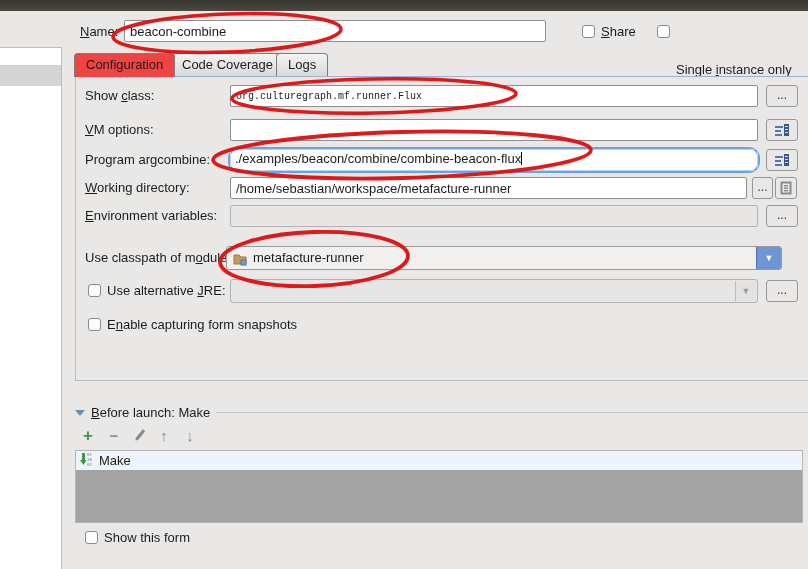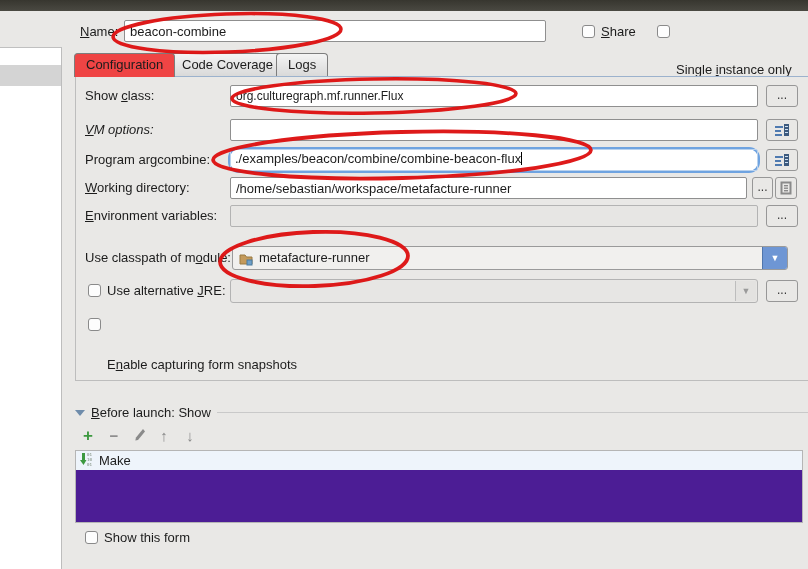--- a/index.html
+++ b/index.html
@@ -16,21 +16,21 @@
   .left-panel{left:0;top:47px;width:61px;height:522px;background:#ffffff;border-top:1px solid #c0c0c0;border-right:1px solid #bdbdbd;}
   .left-sel{position:absolute;left:0;top:17px;width:100%;height:21px;background:#d4d4d4;}
   
   .lbl{position:absolute;white-space:nowrap;}
   .tfield{
     position:absolute;box-sizing:border-box;height:22px;line-height:20px;
     background:#ffffff;border:1px solid #8f8f8f;border-radius:2px;padding:0 5px;
     font-family:"Liberation Sans","DejaVu Sans",sans-serif;font-size:13px;color:#1c1c1c;
   }
   input.tfield{outline:none;}
-  .mono{font-family:Liberation Sans, sans-serif;font-size:12px;}
+  .mono{font-family:Liberation Mono, monospace;font-size:10px;}
   .disabled-field{background:#e7e6e4;border-color:#b3b3b3;}
   .focus-wrap{position:absolute;box-sizing:border-box;border:2px solid #6fa3e0;border-radius:11px;background:#fff;}
   .focus-inner{box-sizing:border-box;width:100%;height:100%;border:1px solid #b9d2ee;border-radius:2px;
     padding:0 4px;line-height:18px;white-space:nowrap;overflow:hidden;}
   .caret{display:inline-block;width:1px;height:13px;background:#000;vertical-align:-2px;}
   .btn{
     position:absolute;box-sizing:border-box;height:22px;
     background:#e9e8e6;border:1px solid #979797;border-radius:3px;
     text-align:center;line-height:18px;font-size:12px;color:#333;cursor:default;
   }
@@ -65,21 +65,21 @@
     position:absolute;right:1px;top:1px;width:20px;height:20px;
     background:#e3e2e0;border-left:1px solid #bdbdbd;
     color:#9a9a9a;text-align:center;font-size:9px;line-height:20px;
   }
   
   .bl-header{left:75px;top:405px;width:733px;display:flex;align-items:center;gap:6px;}
   .tri{width:0;height:0;border-left:5px solid transparent;border-right:5px solid transparent;border-top:6px solid #6f8cab;}
   .bl-line{flex:1;height:1px;background:#c9c9c9;}
   .tool{position:absolute;top:427px;width:20px;height:18px;text-align:center;font-weight:bold;font-size:15px;line-height:18px;color:#8a8a8a;}
   .tool.add{color:#3d9940;font-size:17px;}
-  .bl-list{left:75px;top:450px;width:728px;height:73px;background:#4c1d95;border:1px solid #b5b5b5;box-sizing:border-box;}
+  .bl-list{left:75px;top:450px;width:728px;height:73px;background:#a3a3a3;border:1px solid #b5b5b5;box-sizing:border-box;}
   .bl-row{display:flex;align-items:center;gap:5px;height:19px;background:#eef4fb;padding-left:3px;}
   
   .annot{left:0;top:0;width:808px;height:569px;pointer-events:none;z-index:50;}
 </style>
 </head>
 <body>
 
 <div class="abs topbar"></div>
 
 <div class="abs left-panel">
@@ -98,21 +98,21 @@
 <div class="tab selected" style="left:74px;">Configuration</div>
 <div class="tab" style="left:170px;">Code Coverage</div>
 <div class="tab" style="left:276px;">Logs</div>
 
 <div class="tab-panel"></div>
 
 <div class="lbl" style="left:85px;top:88px;"><span>Show </span><span class="mn">c</span><span>lass:</span></div>
 <input class="tfield mono" style="left: 230px; top: 85px; width: 528px;" value="org.culturegraph.mf.runner.Flux">
 <div class="btn" style="left:766px;top:85px;width:32px;"><span>...</span></div>
 
-<div class="lbl" style="left:85px;top:122px;font-style:italic;"><span></span><span class="mn">V</span><span>M options:</span></div>
+<div class="lbl" style="left:85px;top:122px;"><span></span><span class="mn">V</span><span>M options:</span></div>
 <input class="tfield" style="left: 230px; top: 119px; width: 528px;" value="">
 <div class="btn" style="left:766px;top:119px;width:32px;">
   <span><svg width="16" height="14" viewBox="0 0 16 14">
         <rect x="10" y="1" width="5" height="12" fill="#3d5a7e"></rect>
         <rect x="11" y="3" width="3" height="1" fill="#cfe0f2"></rect>
         <rect x="11" y="6" width="3" height="1" fill="#cfe0f2"></rect>
         <rect x="11" y="9" width="3" height="1" fill="#cfe0f2"></rect>
         <rect x="1" y="3" width="8" height="2" fill="#4f7ab0"></rect>
         <rect x="1" y="7" width="6" height="2" fill="#4f7ab0"></rect>
         <rect x="1" y="11" width="7" height="2" fill="#4f7ab0"></rect>
@@ -145,43 +145,43 @@
         <rect x="4" y="6.5" width="4" height="1.4" fill="#8a8a8a"></rect>
         <rect x="4" y="9" width="4" height="1.4" fill="#8a8a8a"></rect>
       </svg></span>
 </div>
 
 <div class="lbl" style="left:85px;top:208px;"><span></span><span class="mn">E</span><span>nvironment variables:</span></div>
 <input class="tfield disabled-field" style="left: 230px; top: 205px; width: 528px;" value="">
 <div class="btn" style="left:766px;top:205px;width:32px;"><span>...</span></div>
 
 <div class="lbl" style="left:85px;top:250px;"><span>Use classpath of m</span><span class="mn">o</span><span>dule:</span></div>
-<div class="combo" style="left:232px;top:246px;width:556px;padding-left:36px;">
+<div class="combo" style="left:226px;top:246px;width:556px;padding-left:36px;">
   <span style="position:absolute;left:6px;top:4px;"><svg width="15" height="14" viewBox="0 0 15 14">
         <path d="M1 3 L6 3 L7.5 5 L13 5 L13 12 L1 12 Z" fill="#c49a5b" stroke="#9a7a42" stroke-width="1"></path>
         <rect x="8" y="8" width="5" height="5" fill="#6fa0c8" stroke="#4a7a9e" stroke-width="1"></rect>
       </svg></span>
   <span style="position:absolute;left:26px;top:0;">metafacture-runner</span>
   <span class="arrow-btn"><span>▼</span></span>
 </div>
 
 <span class="cb" style="left:88px;top:284px;"></span>
 <div class="lbl" style="left:107px;top:283px;"><span>Use alternative </span><span class="mn">J</span><span>RE:</span></div>
 <div class="combo disabled-field" style="left:230px;top:279px;width:528px;background:#e7e6e4;border-color:#b3b3b3;">
   <span style="position:absolute;left:6px;top:0;color:#8a8a8a;"></span>
   <span class="arrow-dis"><span>▼</span></span>
 </div>
 <div class="btn" style="left:766px;top:280px;width:32px;"><span>...</span></div>
 
 <span class="cb" style="left:88px;top:318px;"></span>
-<div class="lbl" style="left:107px;top:317px;margin-top:40px;"><span>E</span><span class="mn">n</span><span>able capturing form snapshots</span></div>
+<div class="lbl" style="left:107px;top:317px;"><span>E</span><span class="mn">n</span><span>able capturing form snapshots</span></div>
 
 <div class="abs bl-header">
   <span class="tri"></span>
-  <span><span></span><span class="mn">B</span><span>efore launch: Show</span></span>
+  <span><span></span><span class="mn">B</span><span>efore launch: Make</span></span>
   <span class="bl-line"></span>
 </div>
 
 <div class="tool add" style="left:78px;"><span>+</span></div>
 <div class="tool" style="left:104px;"><span>−</span></div>
 <div class="tool" style="left:130px;"><span><svg width="12" height="13" viewBox="0 0 12 13">
         <path d="M9 1 L11 3.5 L4 12 L1.3 12.5 L2 9.5 Z" fill="#8a8a8a"></path>
       </svg></span></div>
 <div class="tool" style="left:154px;"><span>↑</span></div>
 <div class="tool" style="left:180px;"><span>↓</span></div>

